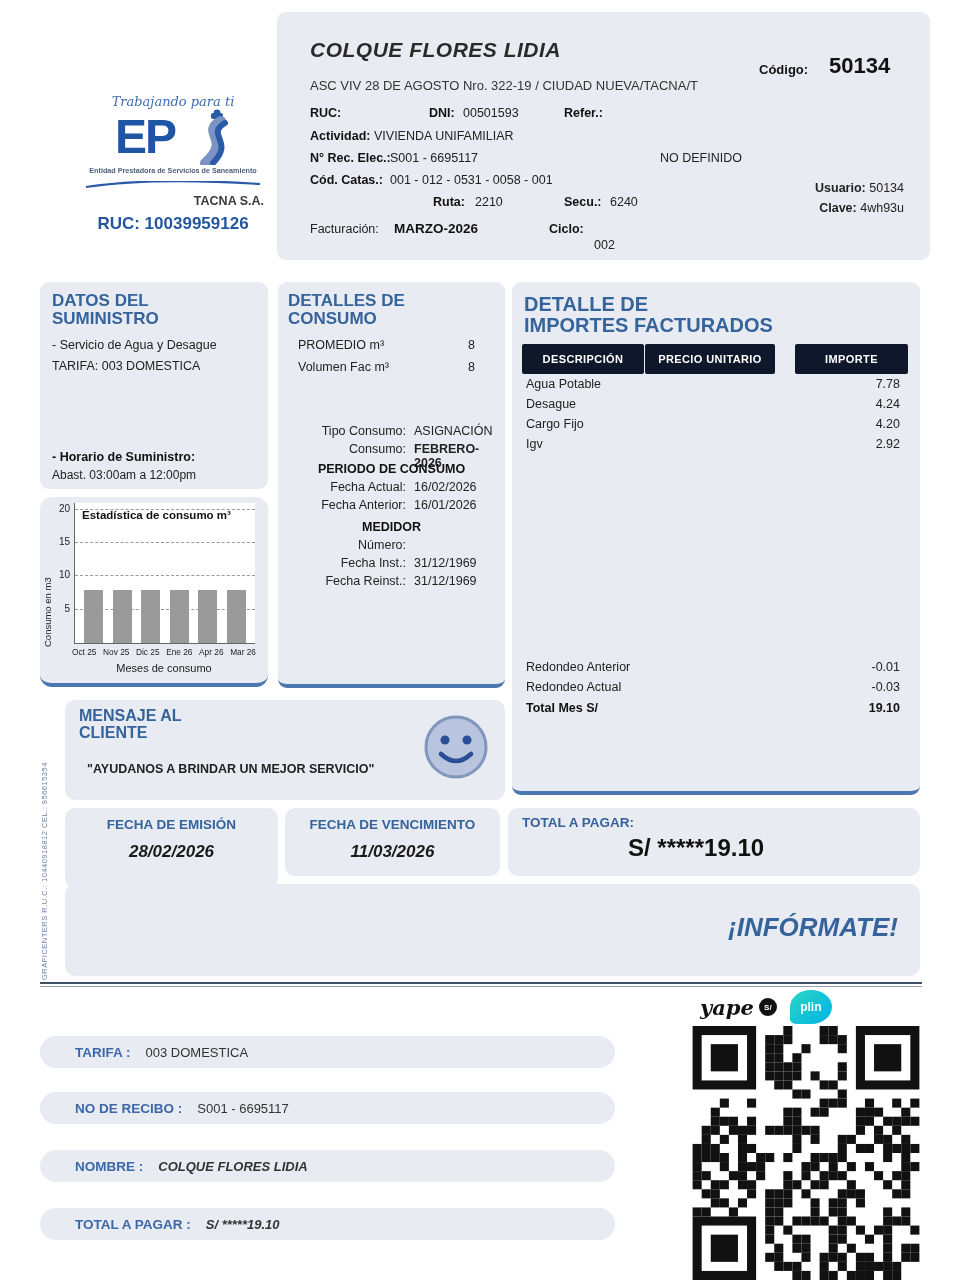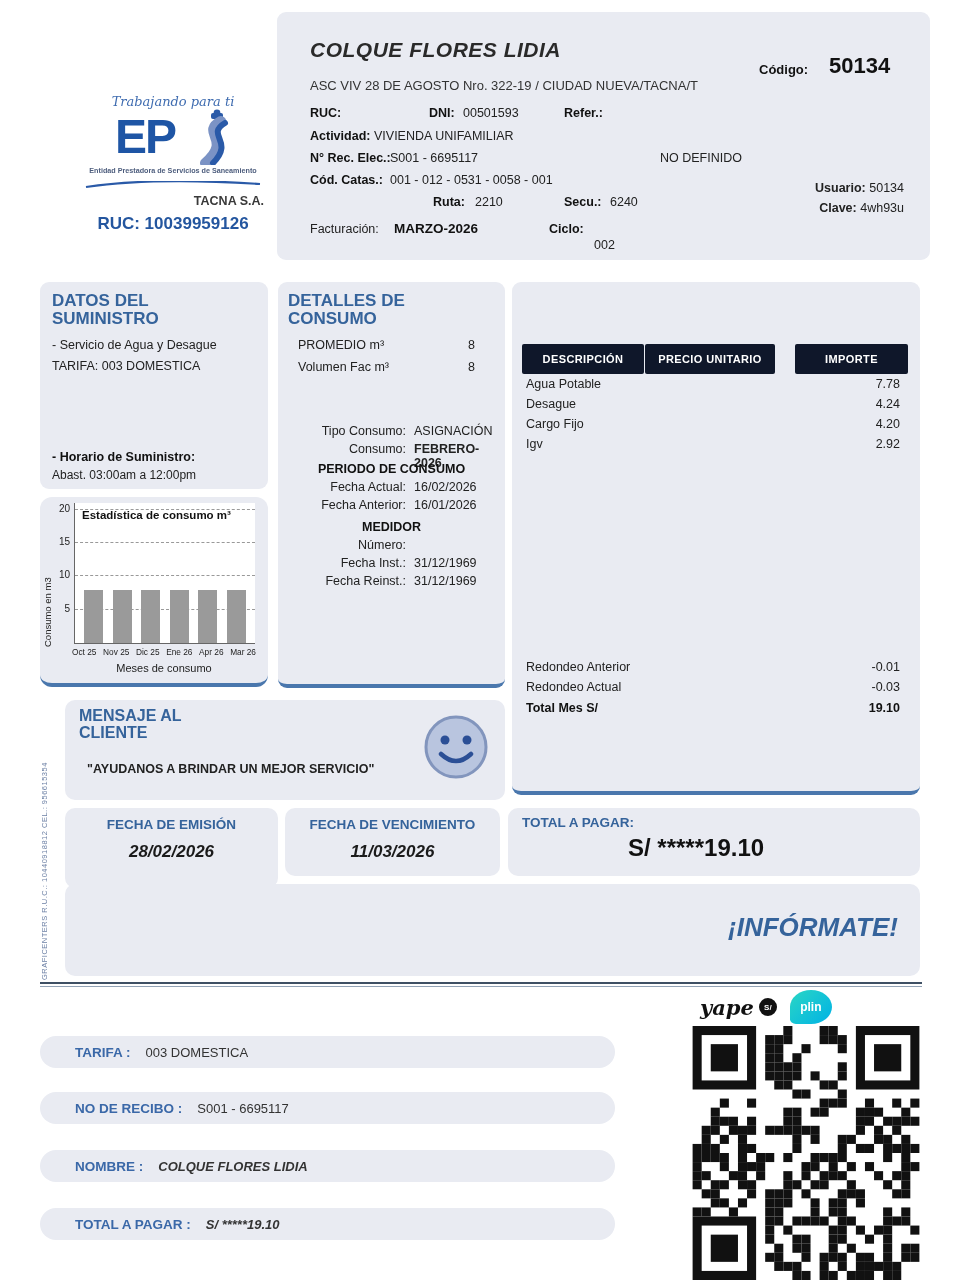--- a/index.html
+++ b/index.html
@@ -225,20 +225,24 @@
       <span class="cl">Fecha Inst.:</span>
       <span class="cv">31/12/1969</span>
     </div>
     <div class="crow" style="top:292px;">
       <span class="cl">Fecha Reinst.:</span>
       <span class="cv">31/12/1969</span>
     </div>
   </div>
 
   <div class="panel" style="left:512px;top:282px;width:408px;height:509px;border-bottom:4px solid #4a77ad;">
+    <div class="abs sec-h" style="left:12px;top:12px;font-size:20px;">
+      <div>DETALLE DE</div>
+      <div>IMPORTES FACTURADOS</div>
+    </div>
     <div class="chip" style="left:10px;top:62px;width:122px;">DESCRIPCIÓN</div>
     <div class="chip" style="left:133px;top:62px;width:130px;">PRECIO UNITARIO</div>
     <div class="chip" style="left:283px;top:62px;width:113px;">IMPORTE</div>
 
     <div class="abs sm" style="left:14px;top:95px;">Agua Potable</div>
     <div class="amt" style="top:95px;">7.78</div>
     <div class="abs sm" style="left:14px;top:115px;">Desague</div>
     <div class="amt" style="top:115px;">4.24</div>
     <div class="abs sm" style="left:14px;top:135px;">Cargo Fijo</div>
     <div class="amt" style="top:135px;">4.20</div>

